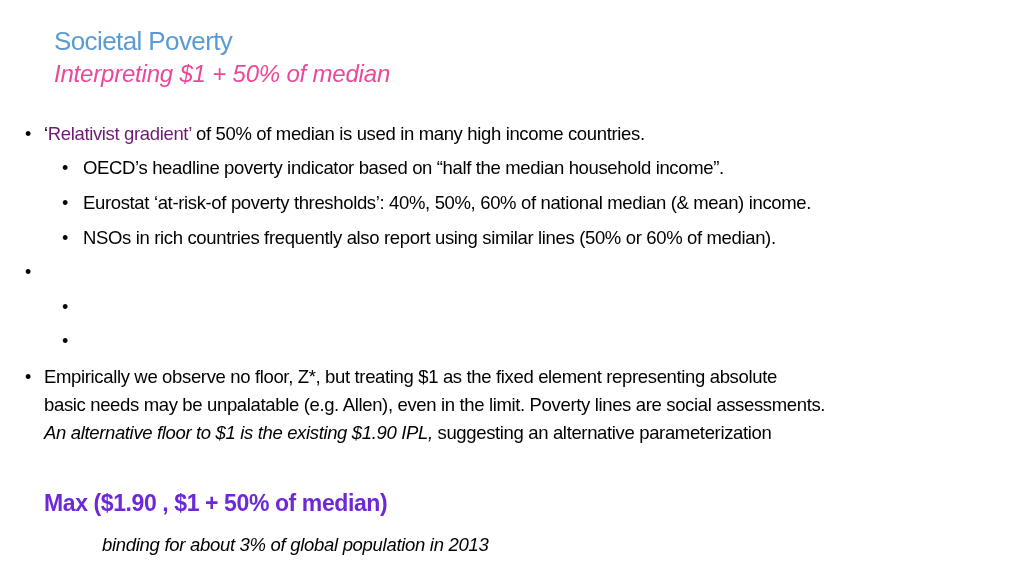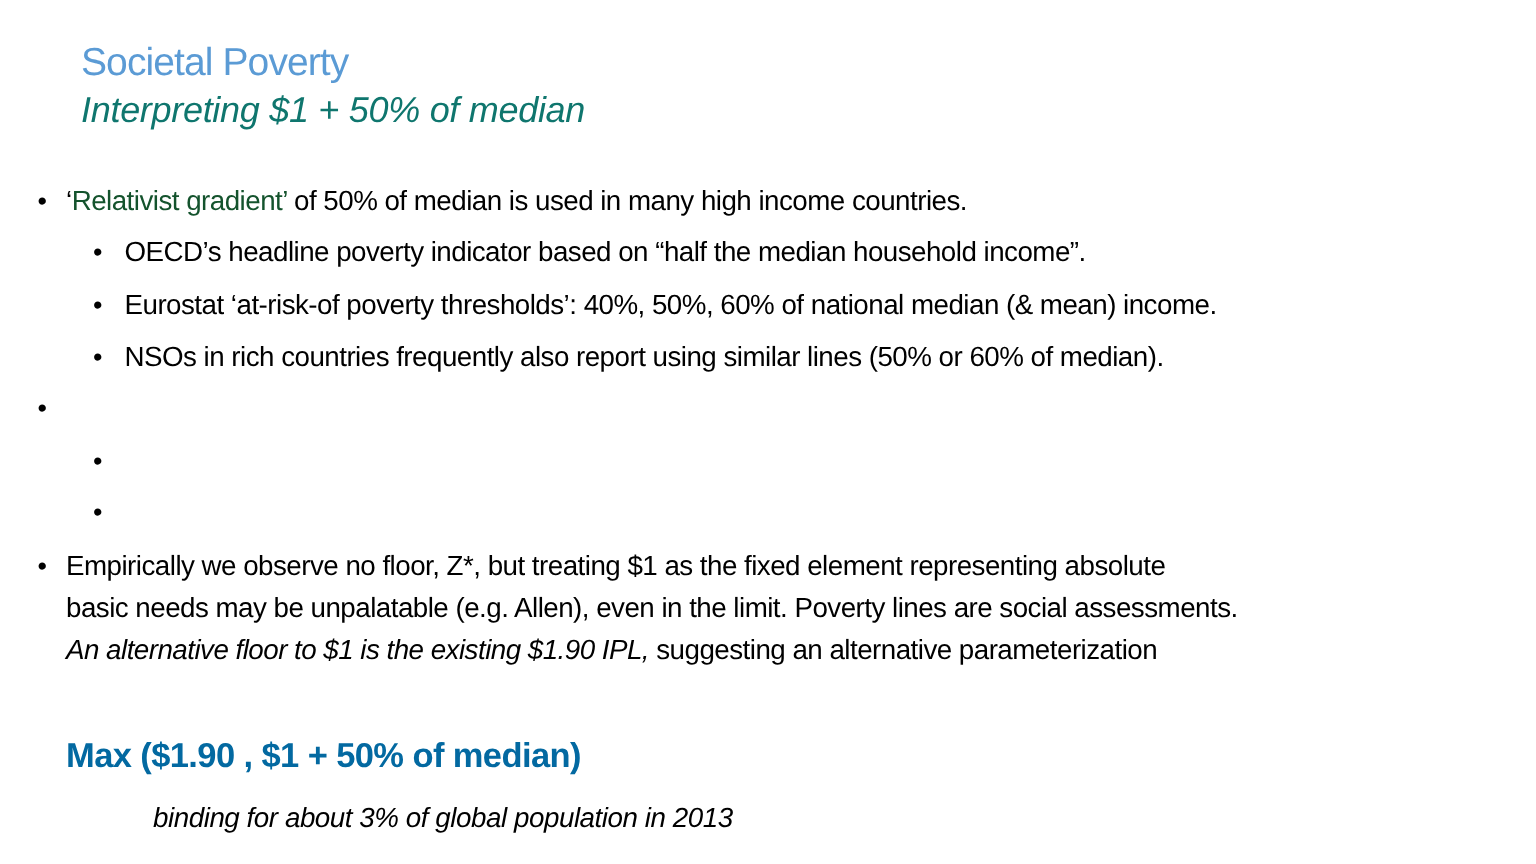--- a/index.html
+++ b/index.html
@@ -33,47 +33,47 @@
       letter-spacing: -0.6px;
       white-space: nowrap;
     }
     .subtitle {
       position: absolute;
       left: 37px;
       top: 58px;
       font-size: 24px;
       line-height: 32px;
       font-style: italic;
-      color: #0f766e;
+      color: #ec4899;
       letter-spacing: -0.2px;
       white-space: nowrap;
     }
     .line {
       position: absolute;
       font-size: 18.5px;
       line-height: 24px;
       white-space: nowrap;
       letter-spacing: -0.35px;
     }
     .bullet {
       position: absolute;
       font-size: 18px;
       line-height: 24px;
     }
-    .accent { color: #14532d; }
+    .accent { color: #701a75; }
     .link { color: #0563c1; text-decoration: underline; }
     .ital { font-style: italic; }
     .formula {
       position: absolute;
       left: 27px;
       top: 488px;
       font-size: 23px;
       line-height: 30px;
       font-weight: bold;
-      color: #0369a1;
+      color: #6d28d9;
       letter-spacing: -0.4px;
       white-space: nowrap;
     }
     .note {
       position: absolute;
       left: 85px;
       top: 533px;
       font-size: 18.5px;
       line-height: 24px;
       font-style: italic;

